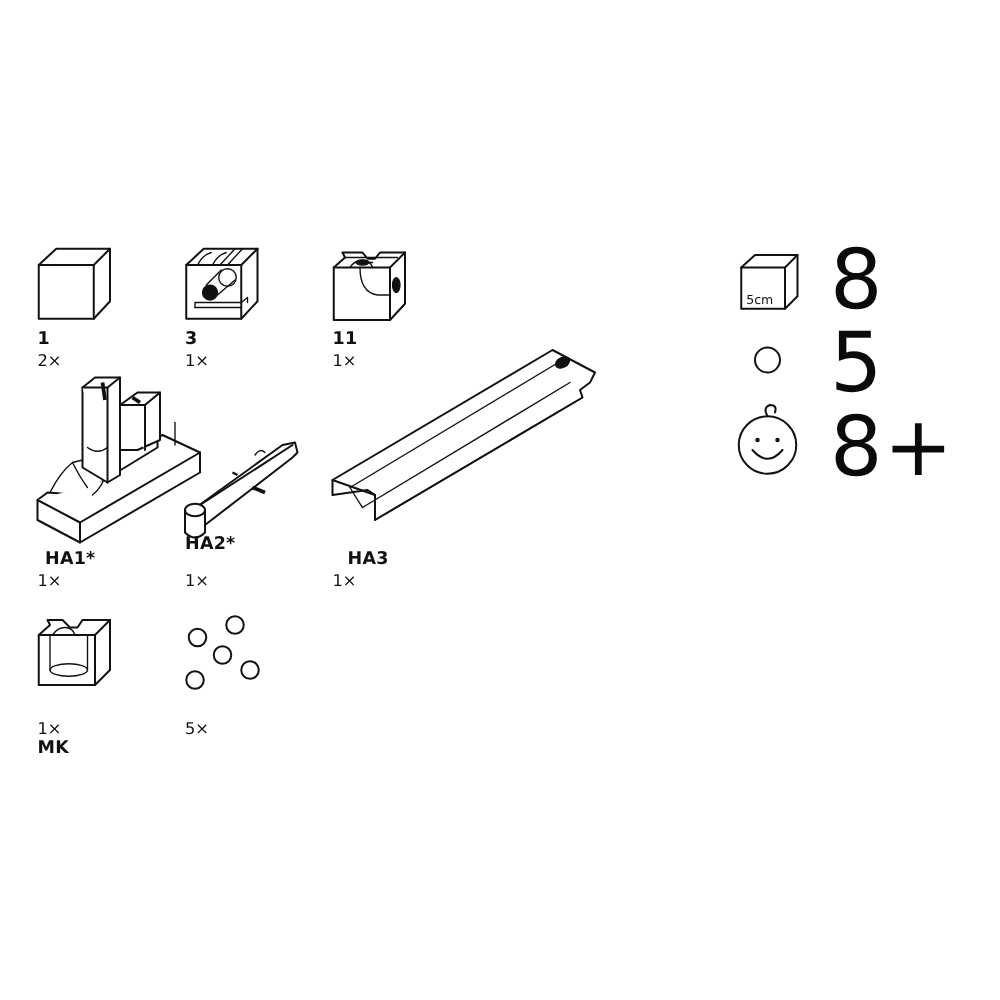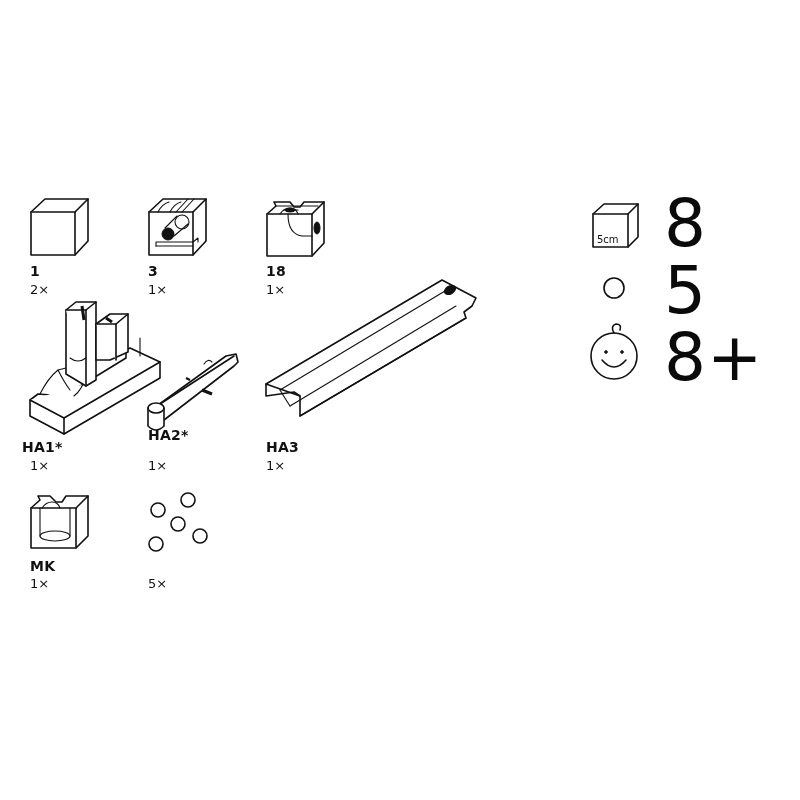--- a/index.html
+++ b/index.html
@@ -53,21 +53,21 @@
   <svg style="left:266px;top:198px" width="62" height="62" viewBox="0 0 62 62">
     <polygon class="ln" points="1,16 10,8 8,4 24,4 28,9 34,9 38,4 58,4 58,45 46,58 1,58"></polygon>
     <polyline class="ln" points="1,16 46,16 46,58"></polyline>
     <line class="ln" x1="46" y1="16" x2="58" y2="4"></line>
     <path class="thin" d="M10,8 L52,8 M14,16 Q18,10 24,10 Q30,10 32,16"></path>
     <path class="thin" d="M22,16 Q22,36 36,38 L46,38"></path>
     <path class="thin" d="M18,12 L32,12"></path>
     <ellipse class="blk" cx="51" cy="30" rx="3" ry="6"></ellipse>
     <ellipse class="blk" cx="24" cy="12" rx="5" ry="2"></ellipse>
   </svg>
-  <div class="label" style="left:266px;top:264px">18</div>
+  <div class="label" style="left:266px;top:264px">11</div>
   <div class="qty" style="left:266px;top:283px">1×</div>
 </div>
 
 <div class="piece">
   <svg style="left:30px;top:298px" width="132" height="140" viewBox="0 0 132 140">
 
     <polygon class="ln" points="0,102 0,118 34,136 130,80 130,64 100,50 96,52 96,60 34,98 8,96"></polygon>
     <polyline class="ln" points="0,102 34,120 130,64"></polyline>
     <line class="ln" x1="34" y1="120" x2="34" y2="136"></line>
 
@@ -78,21 +78,21 @@
     <polyline class="ln" points="36,12 56,12 56,88"></polyline>
     <line class="ln" x1="56" y1="12" x2="66" y2="4"></line>
     <polygon class="ln" points="66,26 80,16 98,16 98,54 80,62 66,62"></polygon>
     <polyline class="ln" points="66,26 86,26 86,62"></polyline>
     <line class="ln" x1="86" y1="26" x2="98" y2="16"></line>
     <path class="thin" d="M40,60 Q48,66 56,60"></path>
     <line class="blk" x1="52" y1="8" x2="54" y2="22" style="stroke-width:3"></line>
     <line class="blk" x1="76" y1="20" x2="82" y2="24" style="stroke-width:3"></line>
     <line class="thin" x1="110" y1="40" x2="110" y2="58"></line>
   </svg>
-  <div class="label" style="left:22px;top:440px">HA1*</div>
+  <div class="label" style="left:36px;top:440px">HA1*</div>
   <div class="qty" style="left:30px;top:459px">1×</div>
 </div>
 
 <div class="piece">
   <svg style="left:146px;top:350px" width="96" height="82" viewBox="0 0 96 82">
     <polygon class="ln" points="8,58 80,6 90,4 92,12 88,16 18,70"></polygon>
     <line class="ln" x1="14" y1="54" x2="88" y2="6"></line>
     <path class="ln" d="M2,58 L2,76 Q10,84 18,76 L18,58 Z"></path>
     <ellipse class="ln" cx="10" cy="58" rx="8" ry="5"></ellipse>
     <path class="thin" d="M58,14 Q62,8 66,12"></path>
@@ -106,34 +106,34 @@
 <div class="piece">
   <svg style="left:266px;top:276px" width="212" height="160" viewBox="0 0 212 160">
     <polygon class="ln" points="0,108 176,4 210,22 206,30 198,36 200,42 34,140 34,120 28,116 0,120"></polygon>
     <line class="ln" x1="0" y1="108" x2="34" y2="120"></line>
     <line class="thin" x1="14" y1="114" x2="184" y2="12"></line>
     <line class="thin" x1="24" y1="130" x2="190" y2="30"></line>
     <path class="thin" d="M14,114 Q20,124 24,130"></path>
     <line class="thin" x1="34" y1="140" x2="200" y2="42"></line>
     <ellipse class="blk" cx="184" cy="14" rx="6" ry="4" transform="rotate(-30 184 14)"></ellipse>
   </svg>
-  <div class="label" style="left:266px;top:440px">HA3</div>
+  <div class="label" style="left:278px;top:440px">HA3</div>
   <div class="qty" style="left:266px;top:459px">1×</div>
 </div>
 
 <div class="piece">
   <svg style="left:30px;top:492px" width="62" height="60" viewBox="0 0 62 60">
     <polygon class="ln" points="1,16 10,8 8,4 20,4 26,10 32,10 36,4 58,4 58,44 46,56 1,56"></polygon>
     <polyline class="ln" points="1,16 46,16 46,56"></polyline>
     <line class="ln" x1="46" y1="16" x2="58" y2="4"></line>
     <path class="thin" d="M10,16 L10,44 M40,16 L40,44"></path>
     <ellipse class="thin" cx="25" cy="44" rx="15" ry="5"></ellipse>
     <path class="thin" d="M12,16 Q16,10 22,10 Q28,10 30,16"></path>
   </svg>
-  <div class="label" style="left:30px;top:559px">MK</div>
+  <div class="label" style="left:30px;top:591px">MK</div>
   <div class="qty" style="left:30px;top:577px">1×</div>
 </div>
 
 <div class="piece">
   <svg style="left:146px;top:492px" width="64" height="62" viewBox="0 0 64 62">
     <circle class="ln" cx="12" cy="18" r="7"></circle>
     <circle class="ln" cx="42" cy="8" r="7"></circle>
     <circle class="ln" cx="32" cy="32" r="7"></circle>
     <circle class="ln" cx="54" cy="44" r="7"></circle>
     <circle class="ln" cx="10" cy="52" r="7"></circle>

